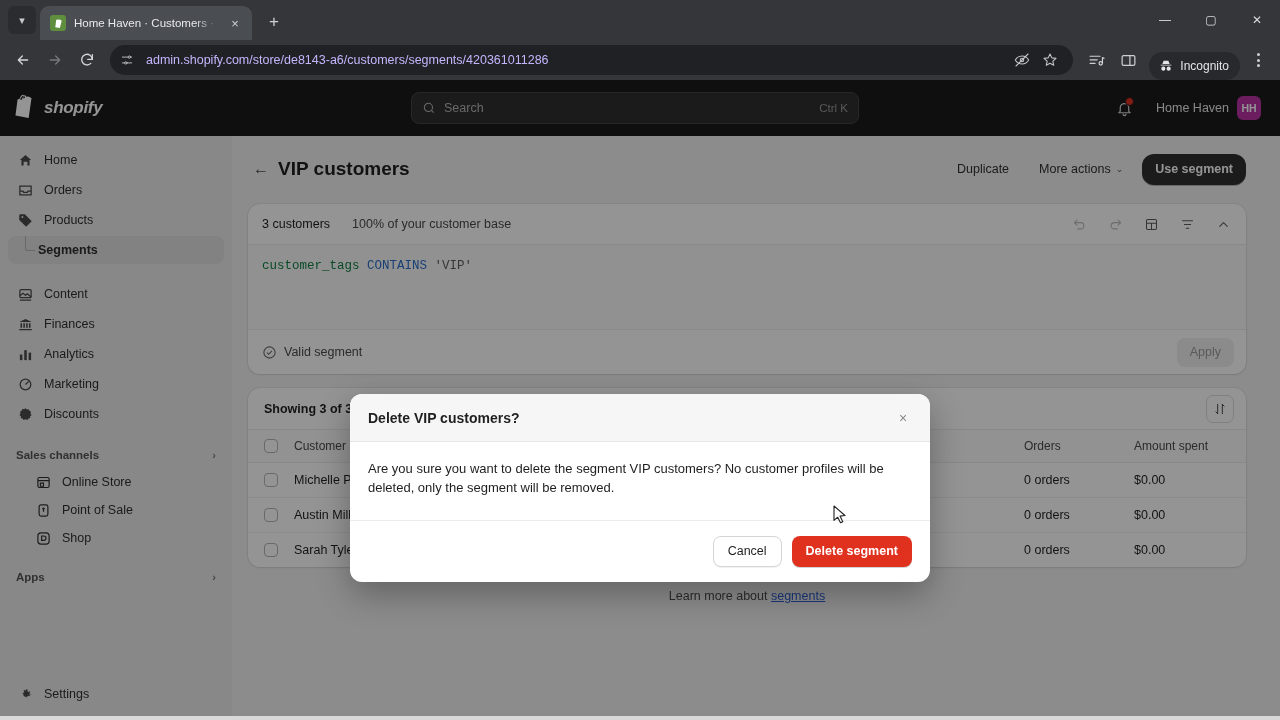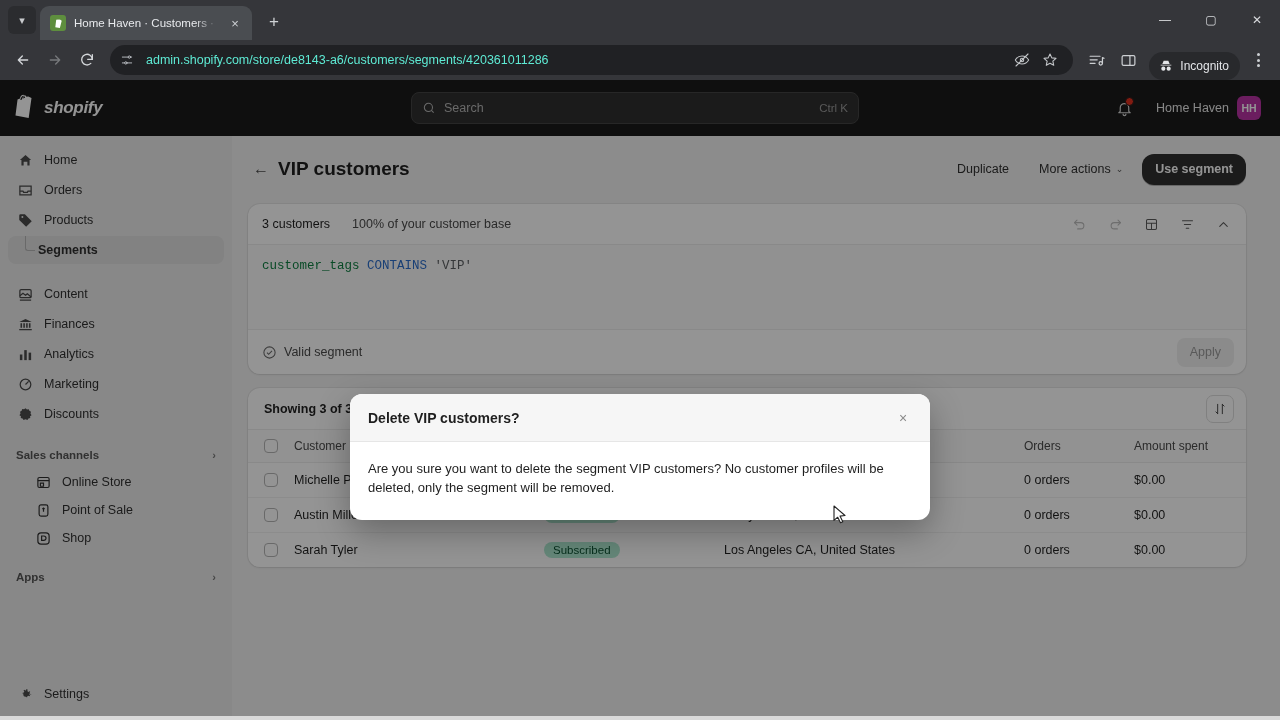--- a/index.html
+++ b/index.html
@@ -48,21 +48,21 @@
   .navbtn svg { width: 16px; height: 16px; fill: none; stroke: currentColor; stroke-width: 2;
     stroke-linecap: round; stroke-linejoin: round; }
   .omnibox {
     flex: 1; height: 30px; background: #202124; border-radius: 16px; margin: 0 6px;
     display: flex; align-items: center; padding: 0 10px 0 6px; gap: 8px; min-width: 0;
   }
   .omni-icon { width: 22px; height: 22px; border-radius: 50%; display: flex; align-items: center;
     justify-content: center; color: #bdc1c6; flex: 0 0 22px; }
   .omni-icon svg { width: 14px; height: 14px; stroke: currentColor; fill: none; stroke-width: 1.6;
     stroke-linecap: round; }
-  .omni-url { color: #5eead4; font-size: 12.5px; white-space: nowrap; overflow: hidden; flex: 1; }
+  .omni-url { color: #c4b5fd; font-size: 12.5px; white-space: nowrap; overflow: hidden; flex: 1; }
   .omni-right { display: flex; align-items: center; gap: 2px; }
   .omni-right .ic { width: 26px; height: 26px; display: flex; align-items: center; justify-content: center;
     color: #c4c7ca; }
   .omni-right .ic svg { width: 16px; height: 16px; fill: none; stroke: currentColor; stroke-width: 1.6;
     stroke-linecap: round; stroke-linejoin: round; }
   .tb-icon { width: 30px; height: 30px; display: flex; align-items: center; justify-content: center;
     color: #cdd0d3; border-radius: 50%; }
   .tb-icon svg { width: 17px; height: 17px; fill: none; stroke: currentColor; stroke-width: 1.7;
     stroke-linecap: round; stroke-linejoin: round; }
   .incognito-pill {
@@ -596,33 +596,40 @@
               <td>Sarah Tyler</td>
               <td><span class="badge">Subscribed</span></td>
               <td>Los Angeles CA, United States</td>
               <td>0 orders</td>
               <td>$0.00</td>
             </tr>
           </tbody>
         </table>
       </div>
 
+      <div class="learn">
+        <span>Learn more about </span><a href="#">segments</a>
+      </div>
     </div>
   </div>
 
   <div class="overlay"></div>
 
   <div class="modal">
     <div class="modal-head">
       <span class="modal-title">Delete VIP customers?</span>
       <span class="modal-x">×</span>
     </div>
     <div class="modal-body">
       <p class="modal-text">Are you sure you want to delete the segment VIP customers? No customer profiles will be deleted, only the segment will be removed.</p>
     </div>
+    <div class="modal-foot">
+      <button class="btn-cancel">Cancel</button>
+      <button class="btn-delete">Delete segment</button>
+    </div>
   </div>
 
   <svg class="cursor" viewBox="0 0 14 20">
     <path d="M1 1l11 9.5-5 .6 2.8 5.6-2.3 1.1-2.8-5.6L1 15.4z" fill="#fff" stroke="#222" stroke-width="1.1" stroke-linejoin="round"></path>
   </svg>
 
   <div class="taskbar-edge"></div>
 </div>
 
 </body></html>

